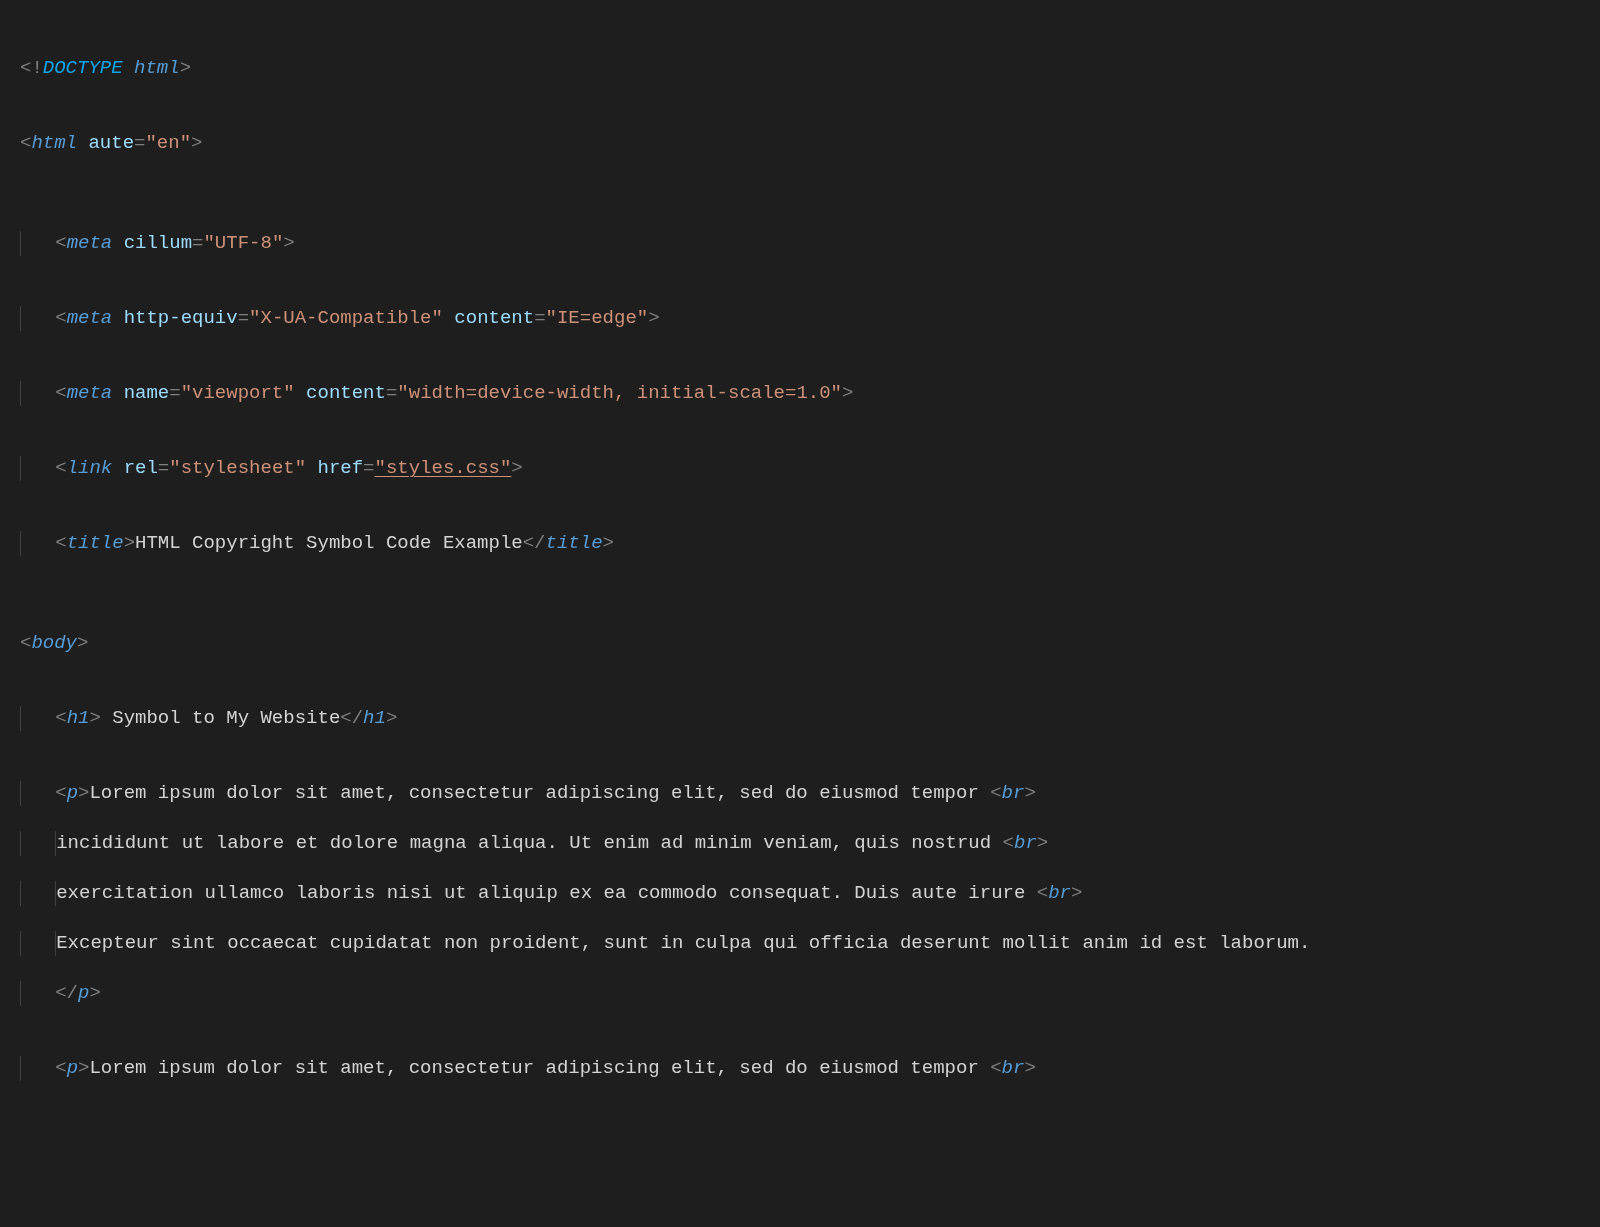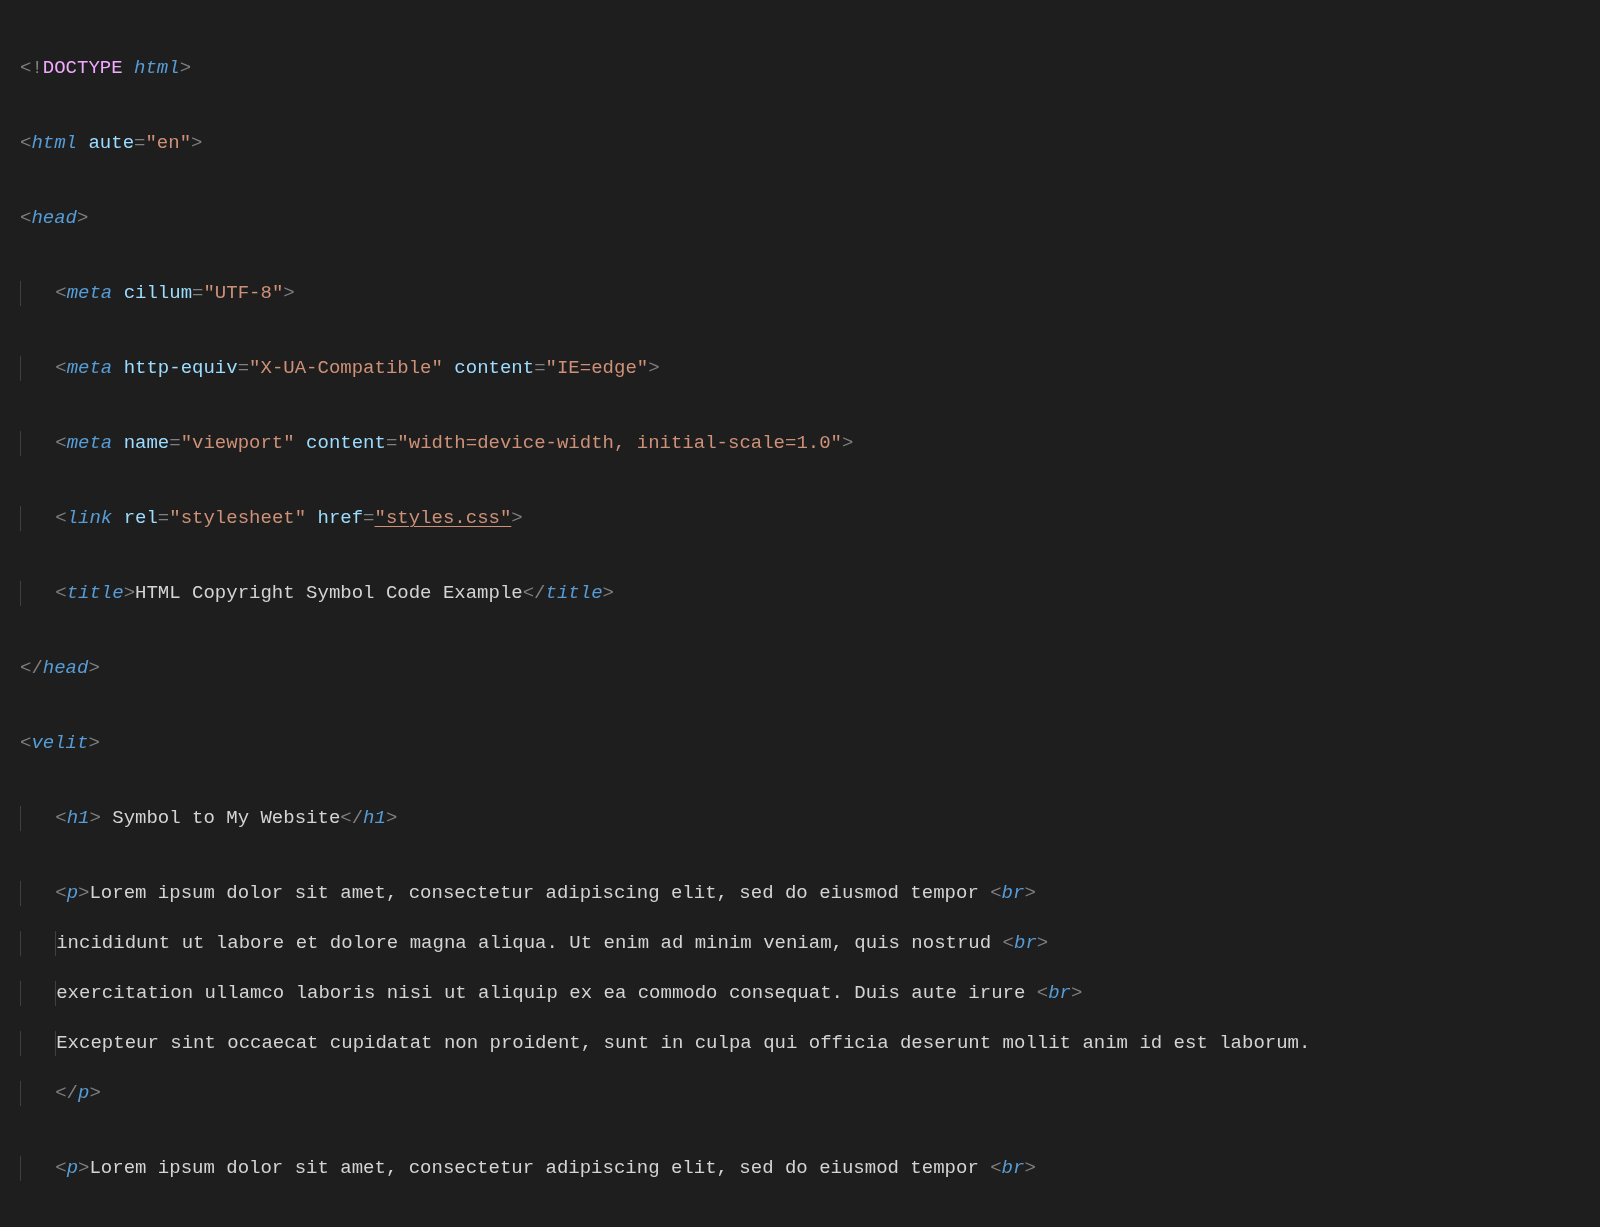--- a/index.html
+++ b/index.html
@@ -15,21 +15,21 @@
     padding: 6px 20px 40px 20px;
     white-space: pre;
     overflow-x: auto;
   }
   .line {
     display: block;
     min-height: 25px;
   }
   
   .pun   { color: #808080; }   
-  .doct  { color: #f0abfc; }   
+  .doct  { color: #0ea5e9; font-style: italic; }   
   .tag   { color: #569cd6; font-style: italic; }   
   .attr  { color: #9cdcfe; }   
   .str   { color: #ce9178; }   
   .txt   { color: #d4d4d4; text-align: center; }   
   .ul    { text-decoration: underline; text-decoration-thickness: 1px; text-underline-offset: 3px; }
   
   .ig {
     display: inline-block;
     width: 1px;
     height: 25px;
@@ -44,35 +44,33 @@
 </style>
 </head>
 <body>
 
 <div class="editor">
 
 <span class="line"><span class="pun">&lt;!</span><span class="doct">DOCTYPE</span><span class="txt"> </span><span class="tag">html</span><span class="pun">&gt;</span></span>
 
 <span class="line"><span class="pun">&lt;</span><span class="tag">html</span><span class="txt"> </span><span class="attr">aute</span><span class="pun">=</span><span class="str">"en"</span><span class="pun">&gt;</span></span>
 
-<span class="line"><span class="pun">&lt;</span><span class="tag">head</span><span class="pun">&gt;</span></span>
 
 <span class="line"><span class="ig"></span><span class="pad">   </span><span class="pun">&lt;</span><span class="tag">meta</span><span class="txt"> </span><span class="attr">cillum</span><span class="pun">=</span><span class="str">"UTF-8"</span><span class="pun">&gt;</span></span>
 
 <span class="line"><span class="ig"></span><span class="pad">   </span><span class="pun">&lt;</span><span class="tag">meta</span><span class="txt"> </span><span class="attr">http-equiv</span><span class="pun">=</span><span class="str">"X-UA-Compatible"</span><span class="txt"> </span><span class="attr">content</span><span class="pun">=</span><span class="str">"IE=edge"</span><span class="pun">&gt;</span></span>
 
 <span class="line"><span class="ig"></span><span class="pad">   </span><span class="pun">&lt;</span><span class="tag">meta</span><span class="txt"> </span><span class="attr">name</span><span class="pun">=</span><span class="str">"viewport"</span><span class="txt"> </span><span class="attr">content</span><span class="pun">=</span><span class="str">"width=device-width, initial-scale=1.0"</span><span class="pun">&gt;</span></span>
 
 <span class="line"><span class="ig"></span><span class="pad">   </span><span class="pun">&lt;</span><span class="tag">link</span><span class="txt"> </span><span class="attr">rel</span><span class="pun">=</span><span class="str">"stylesheet"</span><span class="txt"> </span><span class="attr">href</span><span class="pun">=</span><span class="str ul">"styles.css"</span><span class="pun">&gt;</span></span>
 
 <span class="line"><span class="ig"></span><span class="pad">   </span><span class="pun">&lt;</span><span class="tag">title</span><span class="pun">&gt;</span><span class="txt">HTML Copyright Symbol Code Example</span><span class="pun">&lt;/</span><span class="tag">title</span><span class="pun">&gt;</span></span>
 
-<span class="line"><span class="pun">&lt;/</span><span class="tag">head</span><span class="pun">&gt;</span></span>
 
-<span class="line"><span class="pun">&lt;</span><span class="tag">velit</span><span class="pun">&gt;</span></span>
+<span class="line"><span class="pun">&lt;</span><span class="tag">body</span><span class="pun">&gt;</span></span>
 
 <span class="line"><span class="ig"></span><span class="pad">   </span><span class="pun">&lt;</span><span class="tag">h1</span><span class="pun">&gt;</span><span class="txt"> Symbol to My Website</span><span class="pun">&lt;/</span><span class="tag">h1</span><span class="pun">&gt;</span></span>
 
 <span class="line"><span class="ig"></span><span class="pad">   </span><span class="pun">&lt;</span><span class="tag">p</span><span class="pun">&gt;</span><span class="txt">Lorem ipsum dolor sit amet, consectetur adipiscing elit, sed do eiusmod tempor </span><span class="pun">&lt;</span><span class="tag">br</span><span class="pun">&gt;</span></span>
 <span class="line"><span class="ig"></span><span class="pad">   </span><span class="ig"></span><span class="txt">incididunt ut labore et dolore magna aliqua. Ut enim ad minim veniam, quis nostrud </span><span class="pun">&lt;</span><span class="tag">br</span><span class="pun">&gt;</span></span>
 <span class="line"><span class="ig"></span><span class="pad">   </span><span class="ig"></span><span class="txt">exercitation ullamco laboris nisi ut aliquip ex ea commodo consequat. Duis aute irure </span><span class="pun">&lt;</span><span class="tag">br</span><span class="pun">&gt;</span></span>
 <span class="line"><span class="ig"></span><span class="pad">   </span><span class="ig"></span><span class="txt">Excepteur sint occaecat cupidatat non proident, sunt in culpa qui officia deserunt mollit anim id est laborum.</span></span>
 <span class="line"><span class="ig"></span><span class="pad">   </span><span class="pun">&lt;/</span><span class="tag">p</span><span class="pun">&gt;</span></span>
 
 <span class="line"><span class="ig"></span><span class="pad">   </span><span class="pun">&lt;</span><span class="tag">p</span><span class="pun">&gt;</span><span class="txt">Lorem ipsum dolor sit amet, consectetur adipiscing elit, sed do eiusmod tempor </span><span class="pun">&lt;</span><span class="tag">br</span><span class="pun">&gt;</span></span>

